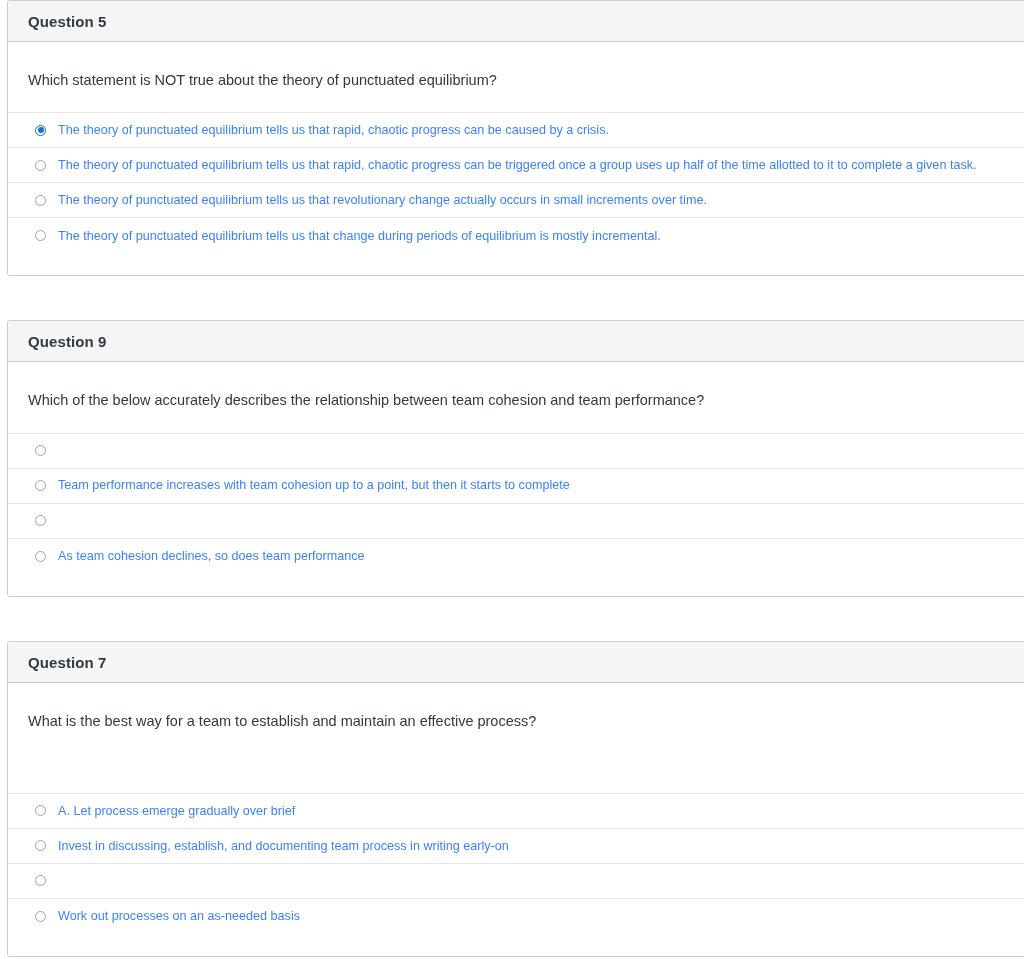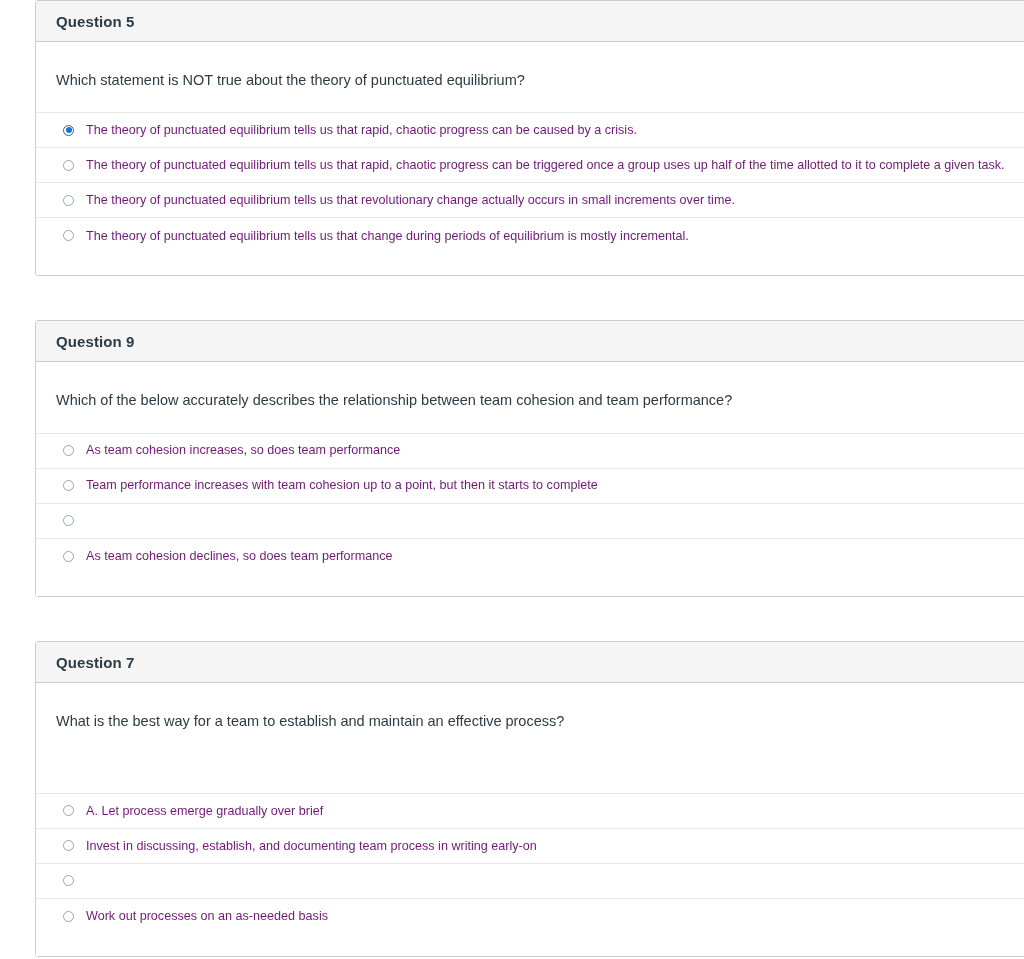--- a/index.html
+++ b/index.html
@@ -15,21 +15,20 @@
     font-family: "Liberation Sans", sans-serif;
     color: #2d3b45;
     -webkit-font-smoothing: antialiased;
   }
 
   .page {
     position: relative;
     width: 1024px;
     height: 959px;
     box-sizing: border-box;
-    padding-left: 28px;
   }
 
   
   .question-panel {
     position: relative;
     margin: 0 0 0 7px;
     
     width: 1060px;
     box-sizing: border-box;
     background: #ffffff;
@@ -113,21 +112,21 @@
     height: 6px;
     margin-left: -3px;
     margin-top: -3px;
     border-radius: 50%;
     background: #1f6fd0;
   }
 
   .answer-label {
     font-size: 12.6px;
     line-height: 1.3;
-    color: #701a75;
+    color: #3b82f6;
     white-space: nowrap;
   }
 
   .answers-tail {
     height: 22px;
     background: #ffffff;
   }
 </style>
 </head>
 <body>
@@ -160,21 +159,20 @@
         </div>
       </div>
       <div class="panel-gap"></div>
       <div class="question-panel">
         <div class="question-header"><span class="question-header-title">Question 9</span></div>
         <div class="question-body">
           <div class="question-text">Which of the below accurately describes the relationship between team cohesion and team performance?</div>
           <ul class="answers">
             <li class="answer-row">
               <span class="radio"></span>
-              <span class="answer-label">As team cohesion increases, so does team performance</span>
             </li>
             <li class="answer-row">
               <span class="radio"></span>
               <span class="answer-label">Team performance increases with team cohesion up to a point, but then it starts to complete</span>
             </li>
             <li class="answer-row">
               <span class="radio"></span>
             </li>
             <li class="answer-row">
               <span class="radio"></span>

